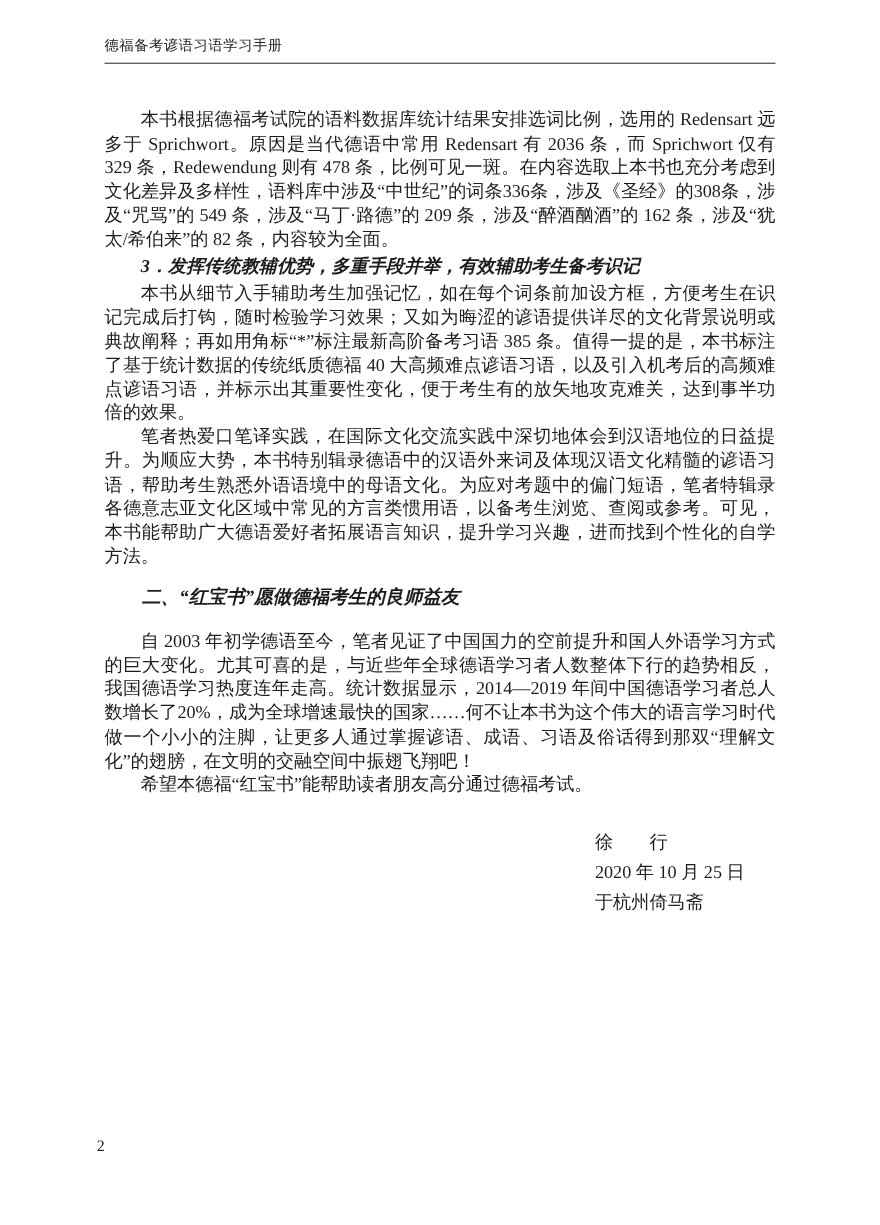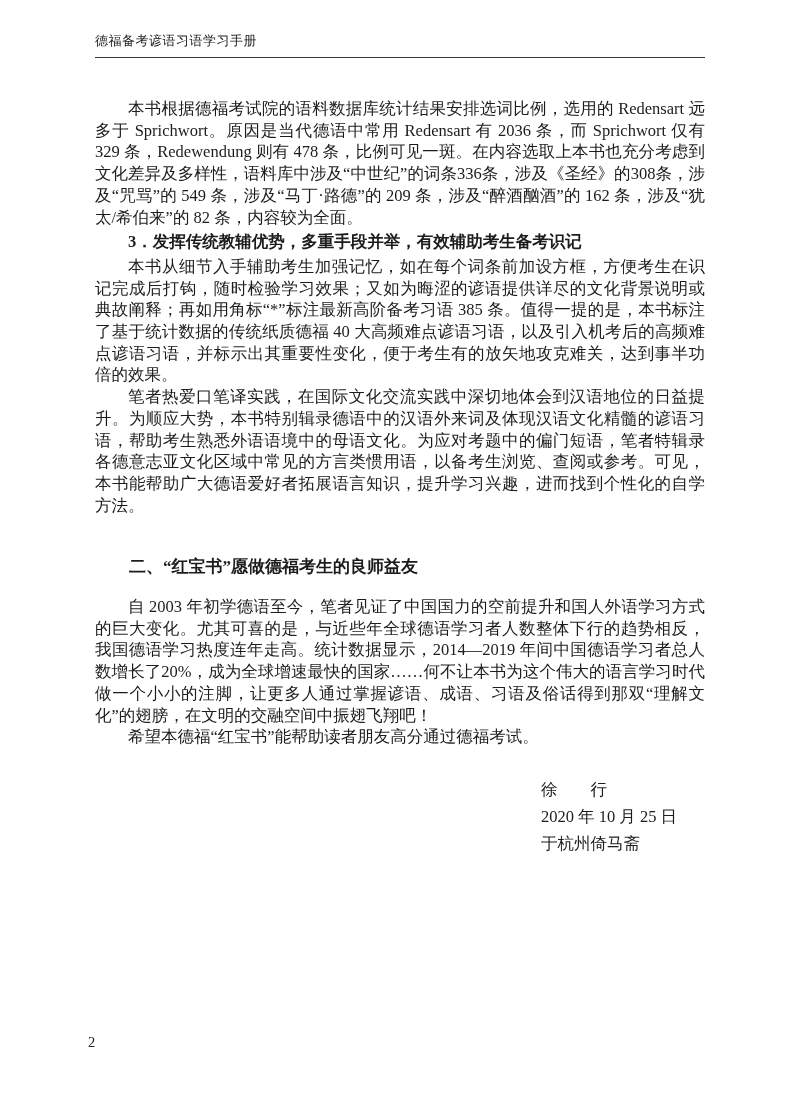--- a/index.html
+++ b/index.html
@@ -36,26 +36,28 @@
     text-justify: inter-ideograph;
   }
   p.para {
     margin: 0;
     text-indent: 2em;
   }
   p.subheading {
     margin: 3px 0 3px 0;
     font-weight: bold;
     text-indent: 2em;
+    font-style: italic;
   }
   .section-title {
     font-weight: bold;
     font-size: 17px;
-    margin: 40px 0 18px 0;
+    margin: 16px 0 18px 0;
     text-indent: 2em;
+    font-style: italic;
   }
   .signature {
     margin-top: 28px;
     margin-left: auto;
     margin-right: 28px;
     width: max-content;
     font-size: 16.5px;
     line-height: 27px;
   }
   .page-number {

